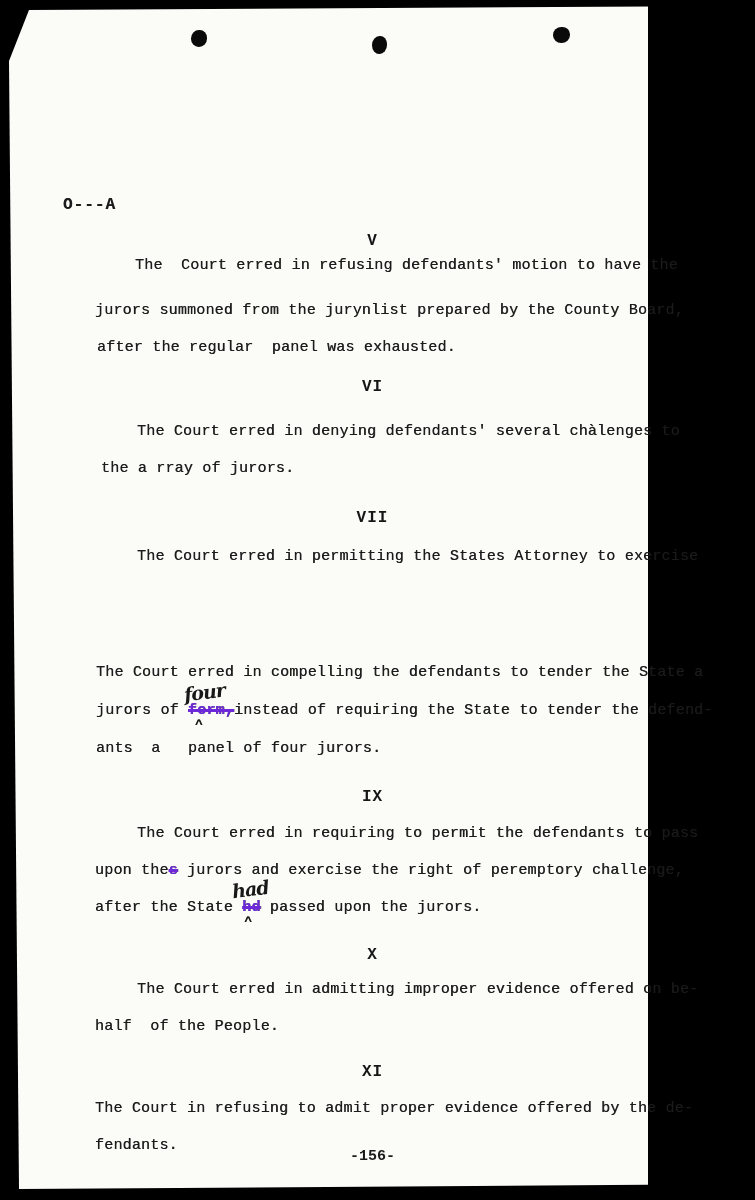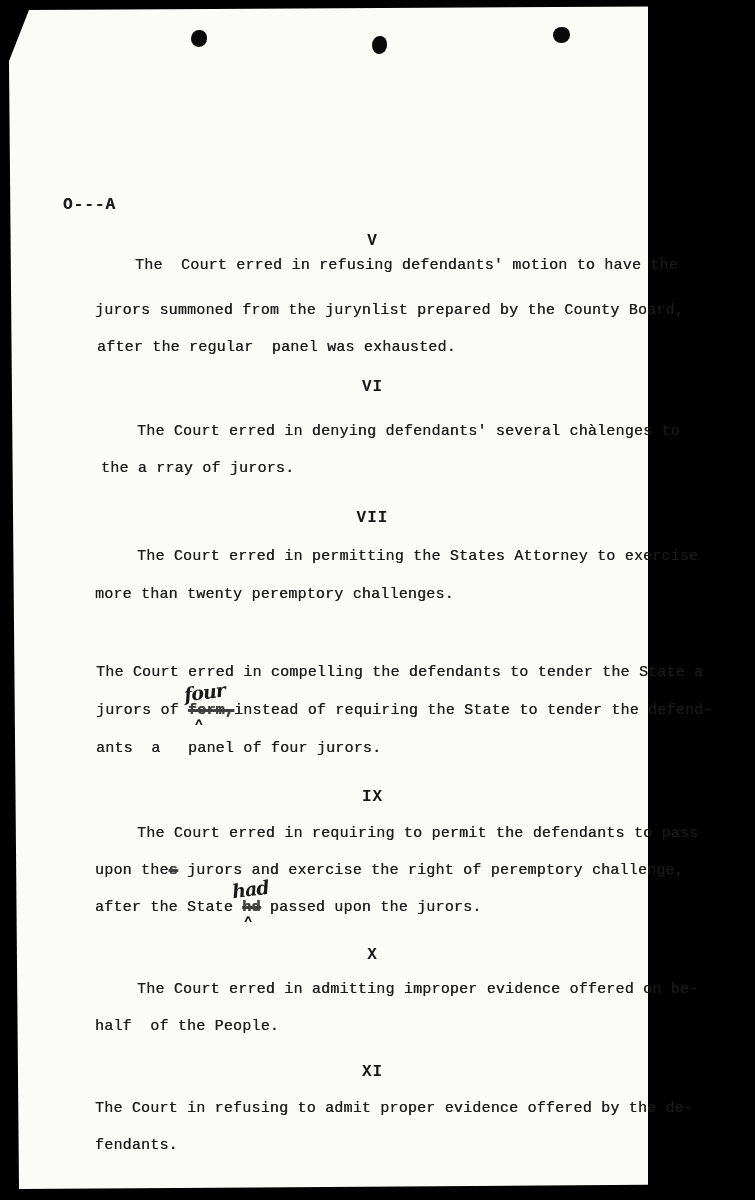--- a/index.html
+++ b/index.html
@@ -55,21 +55,21 @@
     width: 745px;
     text-align: center;
     font-size: 15px;
     font-weight: bold;
     color: #1b1b1b;
   }
   .struck {
     text-decoration: line-through;
     text-decoration-thickness: 2.5px;
     font-weight: bold;
-    color: #404040;
+    color: #6d28d9;
   }
   .ins-wrap {
     position: relative;
     display: inline-block;
   }
   .ins {
     position: absolute;
     top: -21px;
     left: -4px;
     font-family: "DejaVu Serif", serif;
@@ -109,33 +109,33 @@
   <div class="ln" style="left:135px;top:257px;">The  Court erred in refusing defendants' motion to have the</div>
   <div class="ln" style="left:95px;top:302px;">jurors summoned from the jurynlist prepared by the County Board,</div>
   <div class="ln" style="left:97px;top:339px;">after the regular  panel was exhausted.</div>
 
   <div class="heading" style="top:378px;">VI</div>
   <div class="ln" style="left:137px;top:423px;">The Court erred in denying defendants' several chàlenges to</div>
   <div class="ln" style="left:101px;top:460px;">the a rray of jurors.</div>
 
   <div class="heading" style="top:509px;">VII</div>
   <div class="ln" style="left:137px;top:548px;">The Court erred in permitting the States Attorney to exercise</div>
-  <div class="ln" style="left:95px;top:586px;">more than twenty peremptory challenges.</div>
 
   <div class="ln" style="left:96px;top:664px;">The Court erred in compelling the defendants to tender the State a</div>
   <div class="ln" style="left:96px;top:702px;"><span>jurors of </span><span class="ins-wrap"><span class="ins">four</span><span class="struck">form,</span><span class="caret">^</span></span><span>instead of requiring the State to tender the defend-</span></div>
   <div class="ln" style="left:96px;top:740px;">ants  a   panel of four jurors.</div>
 
   <div class="heading" style="top:788px;">IX</div>
   <div class="ln" style="left:137px;top:825px;">The Court erred in requiring to permit the defendants to pass</div>
   <div class="ln" style="left:95px;top:862px;"><span>upon the</span><span class="struck">s</span><span> jurors and exercise the right of peremptory challenge,</span></div>
   <div class="ln" style="left:95px;top:899px;"><span>after the State </span><span class="ins-wrap"><span class="ins wide">had</span><span class="struck">hd</span><span class="caret" style="left:2px;">^</span></span><span> passed upon the jurors.</span></div>
 
   <div class="heading" style="top:946px;">X</div>
   <div class="ln" style="left:137px;top:981px;">The Court erred in admitting improper evidence offered on be-</div>
   <div class="ln" style="left:95px;top:1018px;">half  of the People.</div>
 
   <div class="heading" style="top:1063px;">XI</div>
   <div class="ln" style="left:95px;top:1100px;">The Court in refusing to admit proper evidence offered by the de-</div>
   <div class="ln" style="left:95px;top:1137px;">fendants.</div>
 
+  <div class="page-number" style="top:1148px;">-156-</div>
 
 </div>
 
 </body></html>

